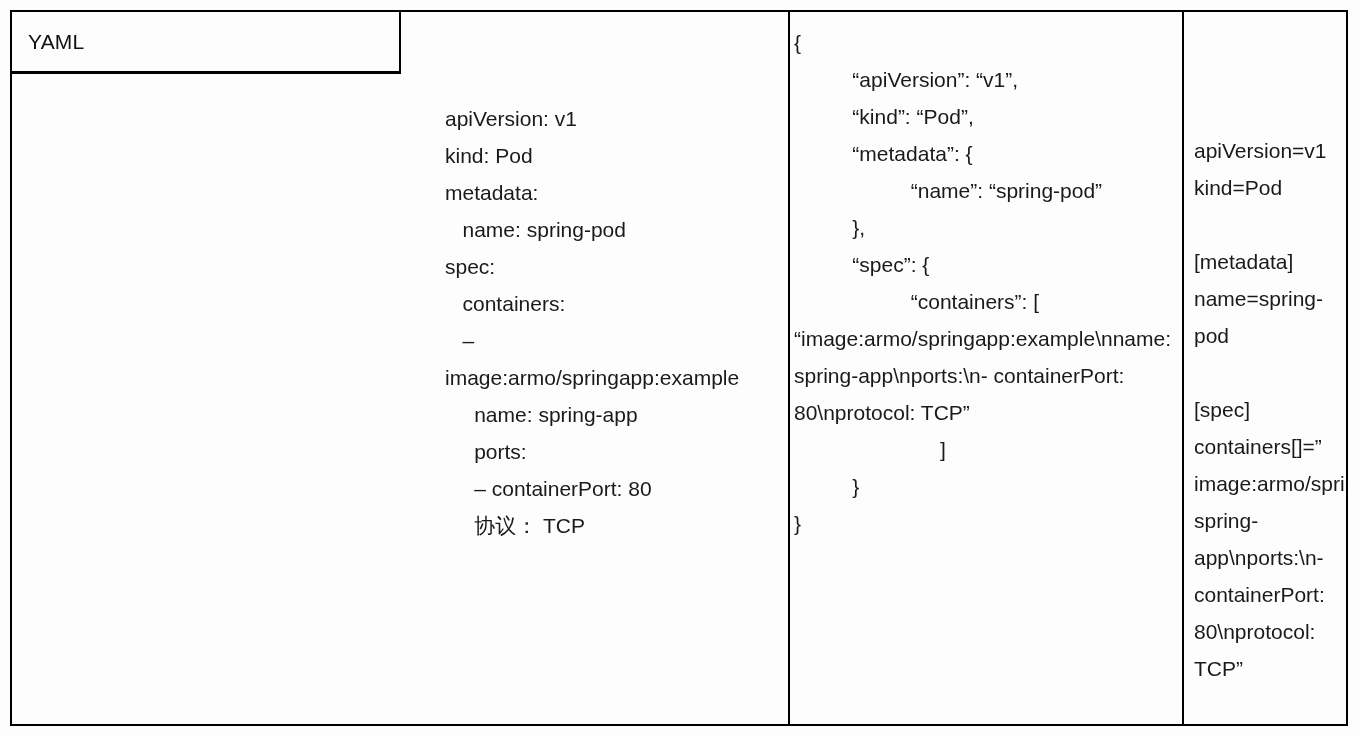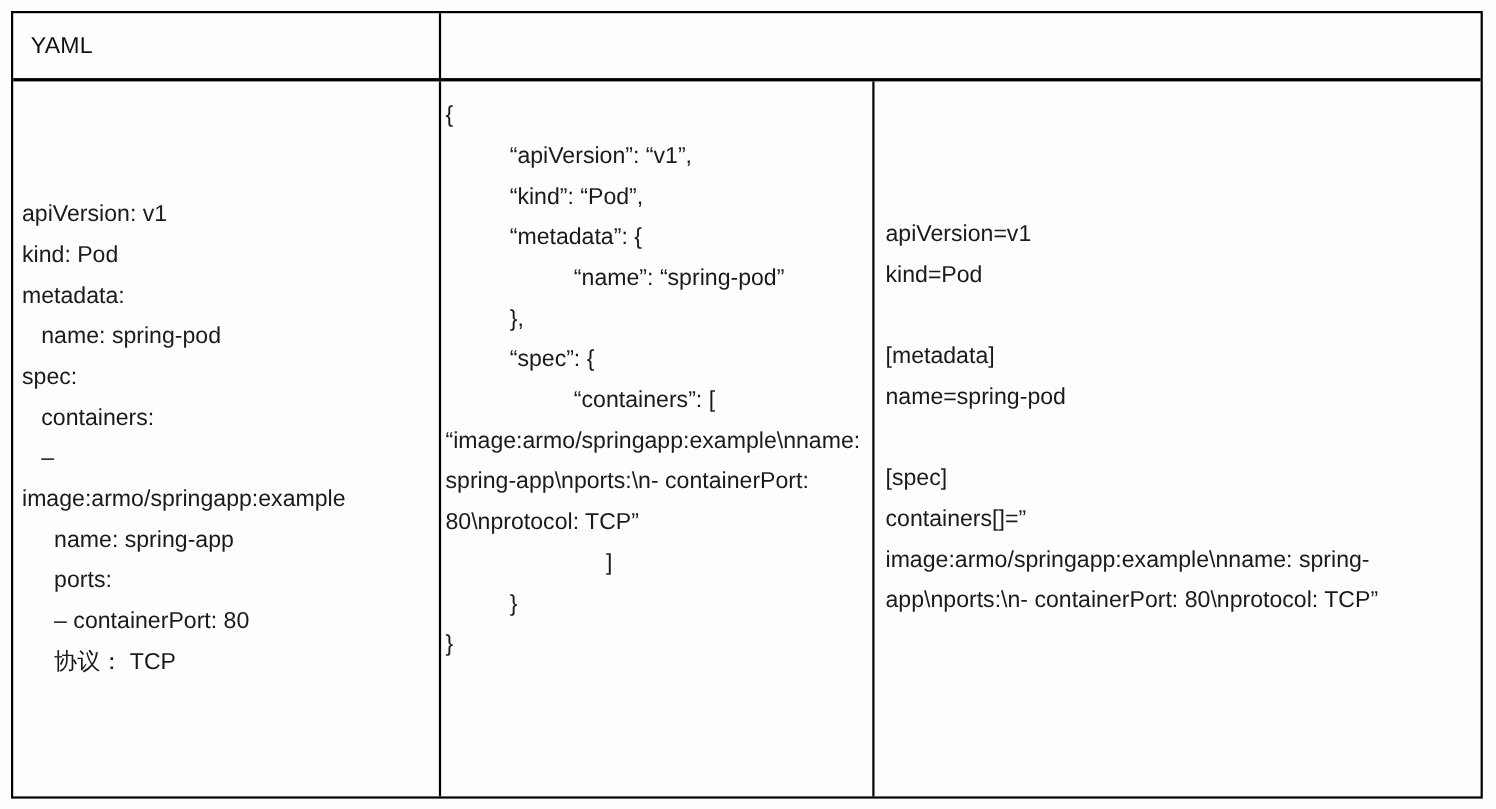--- a/index.html
+++ b/index.html
@@ -24,21 +24,21 @@
 
   .comparison-table {
     position: absolute;
     left: 10px;
     top: 10px;
     width: 1338px;
     height: 716px;
     border: 2px solid #000000;
     box-sizing: border-box;
     display: flex;
-    flex-direction: column;
+    flex-direction: row;
     background: #fdfdfd;
   }
 
   .table-head {
     display: flex;
     height: 62px;
     flex: 0 0 62px;
     border-bottom: 3px solid #000000;
     box-sizing: border-box;
   }
@@ -79,23 +79,24 @@
     line-height: 37px;
     color: #1a1a1a;
     white-space: pre-wrap;
     word-break: normal;
     position: absolute;
     left: 0;
     right: 0;
   }
 
   .code-yaml {
-    top: 102px;
+    top: 88px;
     padding-left: 8px;
     padding-right: 4px;
+    margin-left: 36px;
   }
   .code-json {
     top: 12px;
     padding-left: 4px;
     padding-right: 18px;
   }
   .code-ini {
     top: 120px;
     padding-left: 10px;
     padding-right: 4px;

